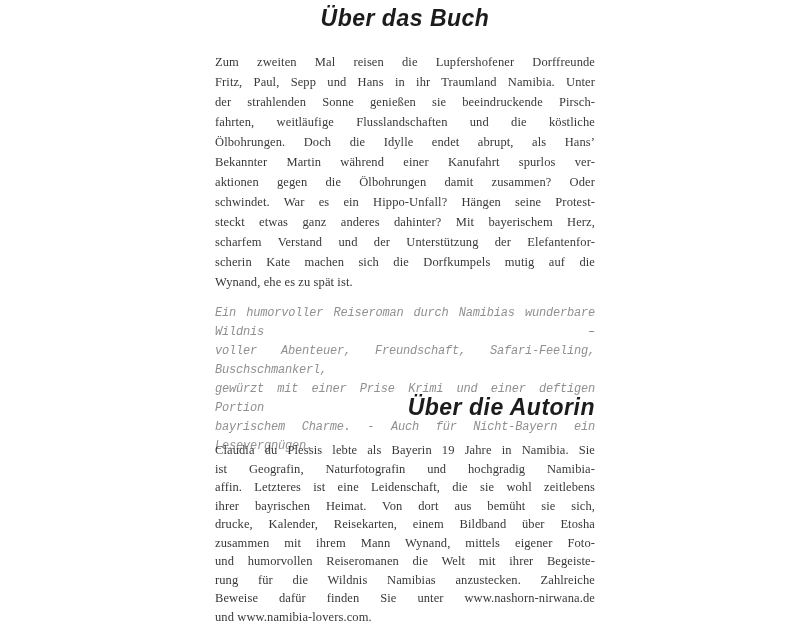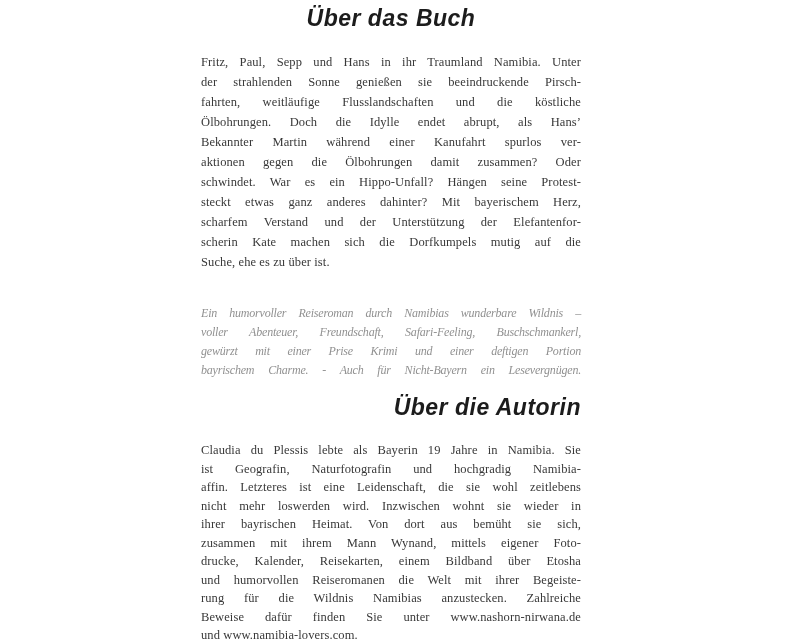--- a/index.html
+++ b/index.html
@@ -10,21 +10,21 @@
   .page {
     position: relative;
     width: 800px;
     height: 640px;
     background: #ffffff;
     overflow: hidden;
     font-family: "Liberation Serif", "DejaVu Serif", serif;
   }
   .column {
     position: absolute;
-    left: 201px;
+    left: 215px;
     width: 380px;
   }
   .heading {
     font-family: "Liberation Sans", "DejaVu Sans", sans-serif;
     font-style: italic;
     font-weight: 600;
     font-size: 23px;
     line-height: 30px;
     letter-spacing: 0.5px;
     text-align: center;
@@ -45,65 +45,65 @@
   .body-text {
     font-size: 12.5px;
     color: #383838;
     letter-spacing: 0.1px;
   }
   .para-book   { top: 52px;  line-height: 20px; }
   .para-author { top: 441px; line-height: 18.5px; }
 
   .tagline {
     top: 304px;
-    font-family: Liberation Serif, serif;
+    font-family: Liberation Mono, monospace;
     font-style: italic;
     font-size: 12px;
     line-height: 19px;
     letter-spacing: -0.2px;
     color: #909090;
   }
 </style>
 </head>
 <body>
 
 <div class="page">
 
   <div class="column heading heading-book">Über das Buch</div>
 
   <div class="column para body-text para-book">
+      <div class="line">Zum zweiten Mal reisen die Lupfershofener Dorffreunde</div>
       <div class="line">Fritz, Paul, Sepp und Hans in ihr Traumland Namibia. Unter</div>
       <div class="line">der strahlenden Sonne genießen sie beeindruckende Pirsch-</div>
       <div class="line">fahrten, weitläufige Flusslandschaften und die köstliche</div>
       <div class="line">Ölbohrungen. Doch die Idylle endet abrupt, als Hans’</div>
       <div class="line">Bekannter Martin während einer Kanufahrt spurlos ver-</div>
       <div class="line">aktionen gegen die Ölbohrungen damit zusammen? Oder</div>
       <div class="line">schwindet. War es ein Hippo-Unfall? Hängen seine Protest-</div>
       <div class="line">steckt etwas ganz anderes dahinter? Mit bayerischem Herz,</div>
       <div class="line">scharfem Verstand und der Unterstützung der Elefantenfor-</div>
       <div class="line">scherin Kate machen sich die Dorfkumpels mutig auf die</div>
-      <div class="line last">Suche, ehe es zu über ist.</div>
+      <div class="line last">Wynand, ehe es zu spät ist.</div>
     </div>
 
   <div class="column para tagline justify-last">
       <div class="line">Ein humorvoller Reiseroman durch Namibias wunderbare Wildnis –</div>
       <div class="line">voller Abenteuer, Freundschaft, Safari-Feeling, Buschschmankerl,</div>
       <div class="line">gewürzt mit einer Prise Krimi und einer deftigen Portion</div>
       <div class="line last">bayrischem Charme. - Auch für Nicht-Bayern ein Lesevergnügen.</div>
     </div>
 
   <div class="column heading heading-author">Über die Autorin</div>
 
   <div class="column para body-text para-author">
       <div class="line">Claudia du Plessis lebte als Bayerin 19 Jahre in Namibia. Sie</div>
       <div class="line">ist Geografin, Naturfotografin und hochgradig Namibia-</div>
       <div class="line">affin. Letzteres ist eine Leidenschaft, die sie wohl zeitlebens</div>
-      <div class="line">nicht mehr loswerden wird. Inzwischen wohnt sie wieder in</div>
       <div class="line">ihrer bayrischen Heimat. Von dort aus bemüht sie sich,</div>
+      <div class="line">drucke, Kalender, Reisekarten, einem Bildband über Etosha</div>
       <div class="line">zusammen mit ihrem Mann Wynand, mittels eigener Foto-</div>
-      <div class="line">drucke, Kalender, Reisekarten, einem Bildband über Etosha</div>
       <div class="line">und humorvollen Reiseromanen die Welt mit ihrer Begeiste-</div>
       <div class="line">rung für die Wildnis Namibias anzustecken. Zahlreiche</div>
       <div class="line">Beweise dafür finden Sie unter www.nashorn-nirwana.de</div>
       <div class="line last">und www.namibia-lovers.com.</div>
     </div>
 
 </div>
 
 </body></html>

